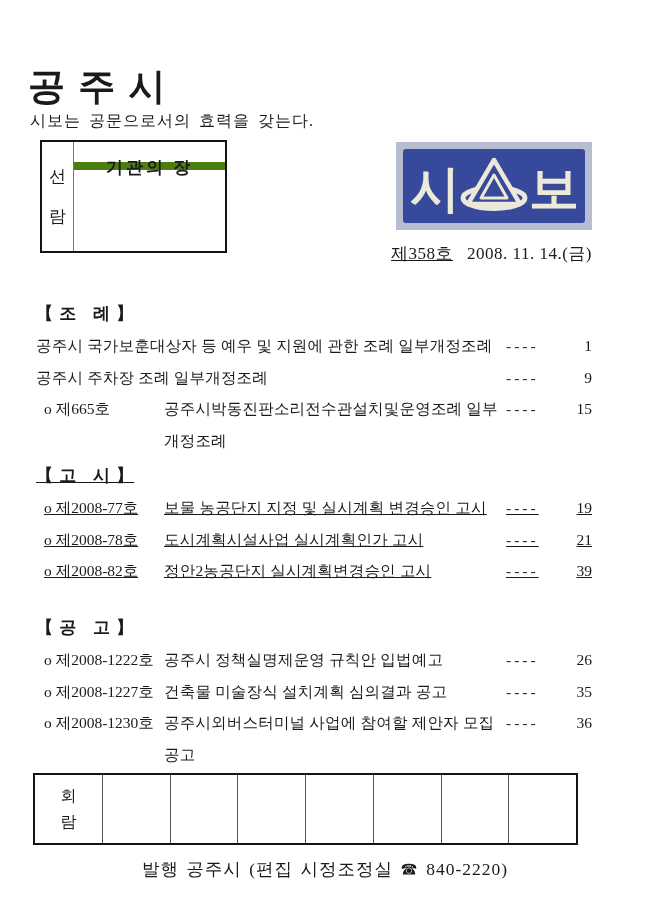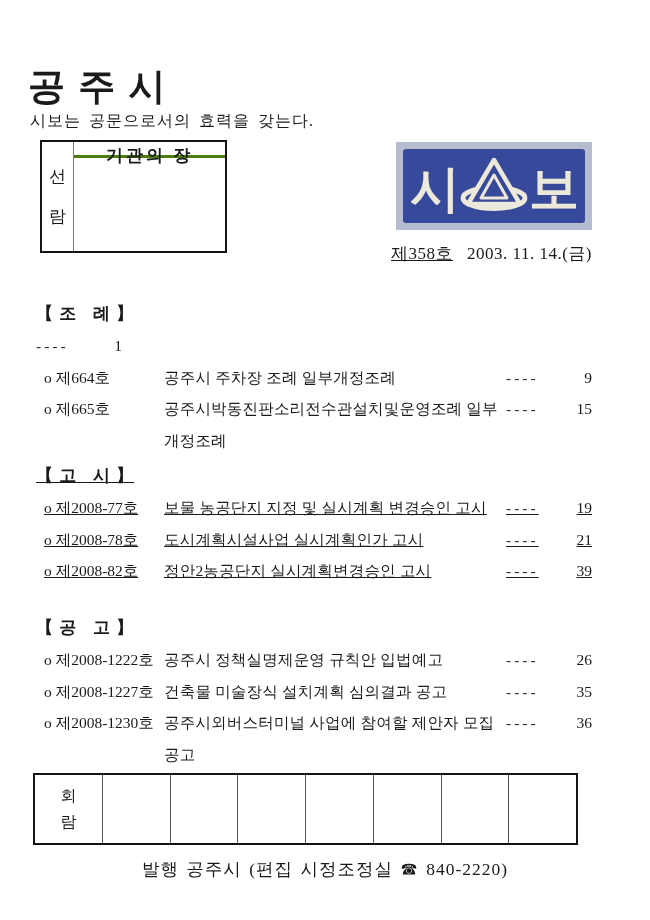--- a/index.html
+++ b/index.html
@@ -33,22 +33,22 @@
   }
   .approval-side {
     position: absolute; left: 0; top: 0; bottom: 0; width: 32px;
     border-right: 1px solid #7a7a7a;
     display: flex; flex-direction: column;
     justify-content: space-around; align-items: center;
     padding: 14px 0;
     font-size: 17px;
   }
   .approval-header {
-    position: absolute; left: 32px; right: 0; top: 0; height: 16px;
-    border-bottom: 3px solid #4d7c0f;
+    position: absolute; left: 32px; right: 0; top: 12px; height: 16px;
+    border-bottom: 8px solid #4d7c0f;
     text-align: center; line-height: 27px;
     font-size: 17px; font-weight: bold; letter-spacing: 3px;
   }
 
   
   .sibo-logo {
     position: absolute; left: 396px; top: 142px;
     width: 196px; height: 88px;
     background: #b7bdd0;
     padding: 7px;
@@ -133,31 +133,31 @@
           <ellipse cx="91" cy="49" rx="31" ry="10.5" fill="none" stroke="#ece9da" stroke-width="5"></ellipse>
           <polygon points="91,11 65,55 117,55" fill="#37499a" stroke="#ece9da" stroke-width="4.5" stroke-linejoin="round"></polygon>
           <polygon points="91,26 78,49 104,49" fill="none" stroke="#ece9da" stroke-width="3" stroke-linejoin="round"></polygon>
         </g>
         <text x="151" y="57" text-anchor="middle" font-size="50" font-weight="bold" font-family="Liberation Sans, DejaVu Sans, sans-serif" fill="#ece9da">보</text>
       </svg>
     </div>
   </div>
 
   <div class="issue-line">
-    <span class="issue-no">제358호</span><span>2003. 11. 14.(금)</span>
+    <span class="issue-no">제358호</span><span>2008. 11. 14.(금)</span>
   </div>
 
   <div class="toc-section sec-0">
     <div class="toc-header">【 조   례 】</div>
     <div class="toc-row">
+      <span class="toc-title">공주시 국가보훈대상자 등 예우 및 지원에 관한 조례 일부개정조례</span>
       <span class="toc-leader">----</span>
       <span class="toc-page">1</span>
     </div>
     <div class="toc-row">
-      <span class="toc-no">o 제664호</span>
       <span class="toc-title">공주시 주차장 조례 일부개정조례</span>
       <span class="toc-leader">----</span>
       <span class="toc-page">9</span>
     </div>
     <div class="toc-row">
       <span class="toc-no">o 제665호</span>
       <span class="toc-title">공주시박동진판소리전수관설치및운영조례 일부개정조례</span>
       <span class="toc-leader">----</span>
       <span class="toc-page">15</span>
     </div>

